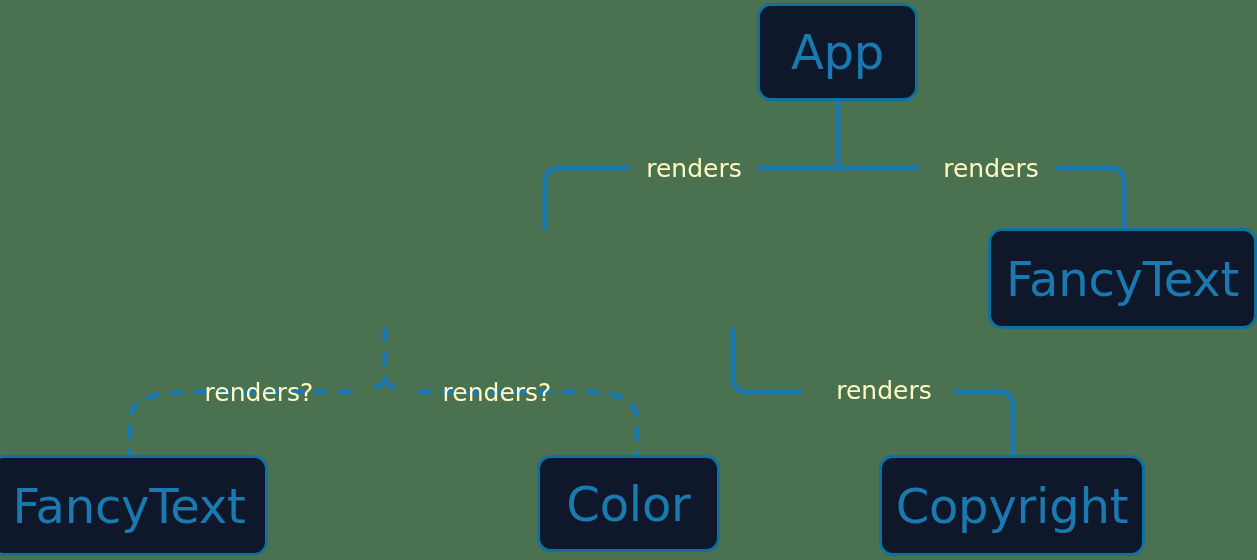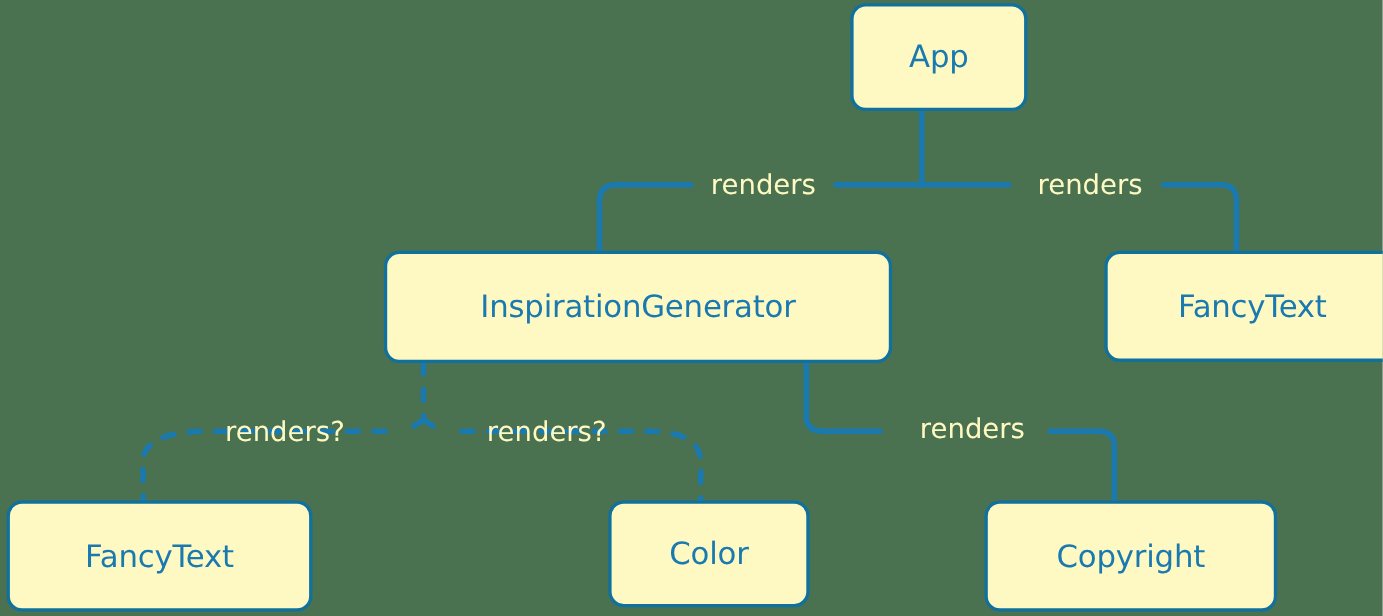--- a/index.html
+++ b/index.html
@@ -20,34 +20,33 @@
   }
   #edge-layer {
     position: absolute;
     top: 0;
     left: 0;
     width: 1257px;
     height: 560px;
   }
   .node {
     position: absolute;
-    background: #fef9c3;
+    background: #0f172a;
     border: 3px solid #10719e;
     border-radius: 14px;
     box-sizing: border-box;
     display: flex;
     align-items: center;
     justify-content: center;
     color: #1a7ab0;
-    font-size: 28px;
+    font-size: 48px;
     letter-spacing: -0.2px;
     line-height: 1;
     white-space: nowrap;
     z-index: 3;
-    margin-left: 16px;
   }
   .edge-label {
     position: absolute;
     color: #fef9c3;
     font-size: 25px;
     line-height: 1;
     white-space: nowrap;
     z-index: 2;
     transform: translate(-50%, -50%);
     font-weight: 500;
@@ -93,21 +92,20 @@
   <div class="edge-label" style="left:991px; top:168px;">renders</div>
 
   <div class="edge-label" style="left:259px; top:392px;">renders?</div>
 
   <div class="edge-label" style="left:497px; top:392px;">renders?</div>
 
   <div class="edge-label" style="left:884px; top:390px;">renders</div>
 
   <div class="node" style="left:757px; top:3px; width:161px; height:98px;">App</div>
 
-  <div class="node" style="left:333px; top:228px; width:462px; height:102px;">InspirationGenerator</div>
 
   <div class="node" style="left:988px; top:228px; width:269px; height:101px;">FancyText</div>
 
   <div class="node" style="left:-10px; top:455px; width:278px; height:101px;">FancyText</div>
 
   <div class="node" style="left:879px; top:455px; width:266px; height:101px;">Copyright</div>
 
   <div class="node" style="left:537px; top:455px; width:183px; height:97px;">Color</div>
 
 </div>

